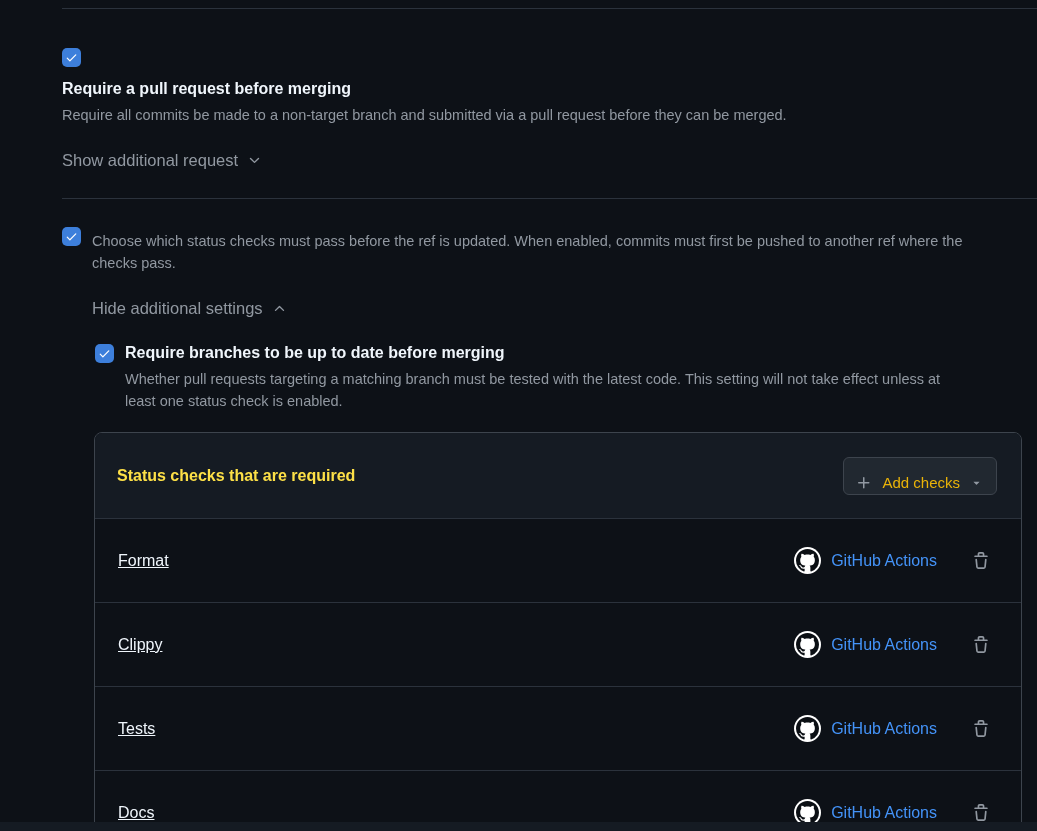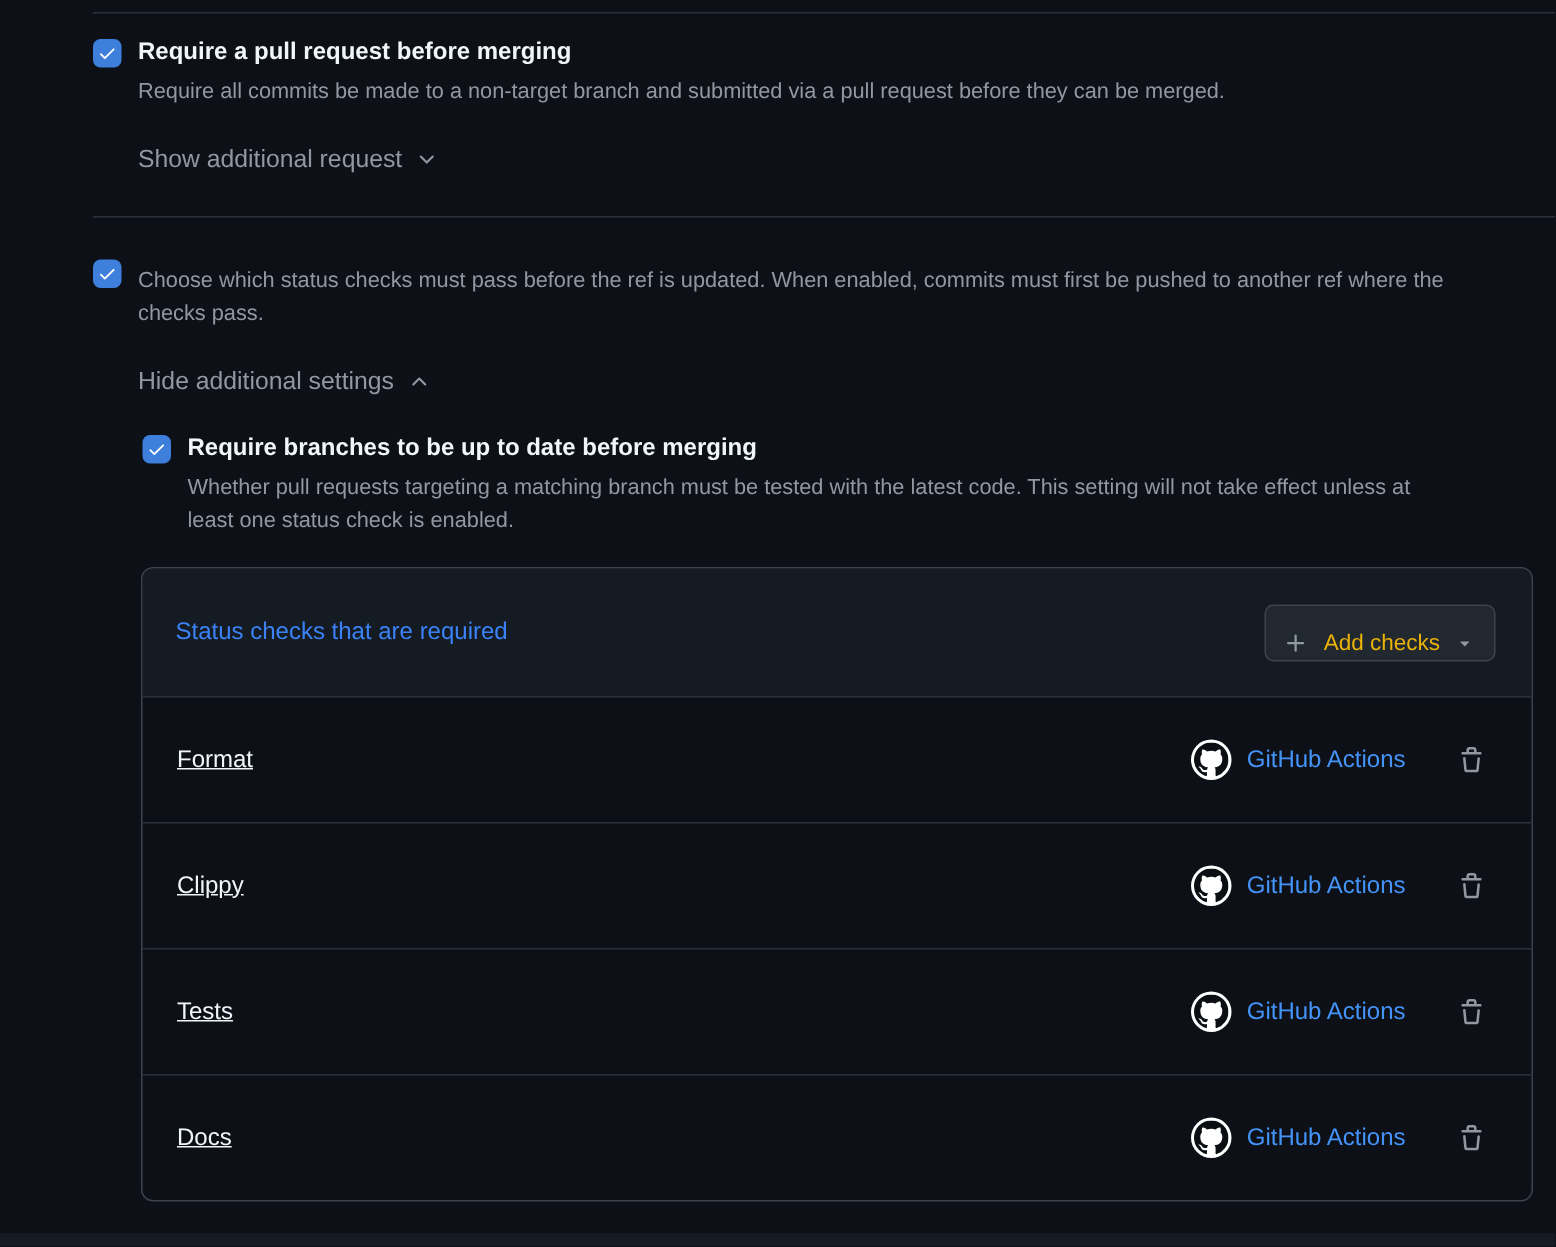--- a/index.html
+++ b/index.html
@@ -8,21 +8,21 @@
     background:var(--bg,#0d1117);
     font-family:"Liberation Sans","DejaVu Sans",sans-serif;
     overflow:hidden;position:relative;
     color:#f0f6fc;
   }
   .divider{border-top:1px solid var(--divider,#2b323c);margin-left:62px;height:0;}
   #divider-top{margin-top:8px;}
   #divider-mid{margin-top:28px;}
   section{padding-left:62px;}
   .check-row{display:flex;align-items:flex-start;gap:11px;}
-  .mt-s1{margin-top:15px;}
+  .mt-s1{margin-top:37px;flex-direction:column;}
   .mt-s2{margin-top:26px;}
   .checkbox{
     width:19px;height:19px;border-radius:5px;flex:none;margin-top:2px;
     background:var(--checkbox,#3d7fdb);
     display:flex;align-items:center;justify-content:center;cursor:pointer;
   }
   .checkbox svg{width:13px;height:13px;fill:#ffffff;}
   .rule-title{font-size:16px;font-weight:700;line-height:21px;color:#f0f6fc;}
   .rule-desc{margin-top:5px;font-size:14.5px;line-height:22px;color:var(--muted,#9198a1);}
   .toggle{
@@ -33,21 +33,21 @@
   .nested{margin-left:33px;margin-top:24px;}
   .nested .check-text .rule-desc{margin-top:5px;}
   .panel{
     margin-left:94px;margin-right:15px;margin-top:20px;
     border:1px solid var(--border,#3d444d);border-radius:8px;overflow:hidden;
   }
   .panel-header{
     height:85px;background:var(--panelhead,#151b23);
     display:flex;align-items:center;padding:0 24px 0 22px;
   }
-  .panel-title{font-size:16px;font-weight:400;color:#3b82f6;}
+  .panel-title{font-size:16px;font-weight:700;color:#fde047;}
   .add-btn{
     margin-left:auto;height:38px;display:flex;align-items:center;gap:10px;
     background:var(--btnbg,#212830);border:1px solid var(--border,#3d444d);
     border-radius:6px;padding:14px 13px 0 12px;cursor:pointer;
     font-family:inherit;font-size:15px;color:#eab308;
   }
   .add-btn .plus{width:16px;height:16px;fill:var(--muted,#9198a1);}
   .add-btn .caret{width:13px;height:13px;fill:var(--muted,#9198a1);}
   .check-item{
     height:83px;display:flex;align-items:center;

